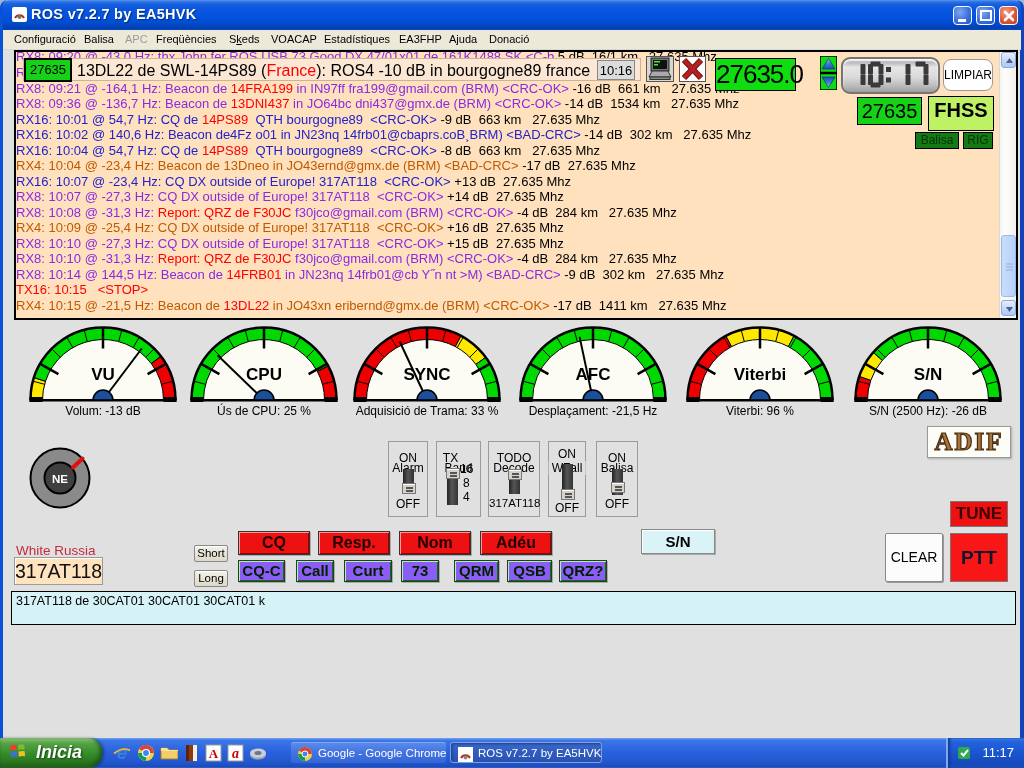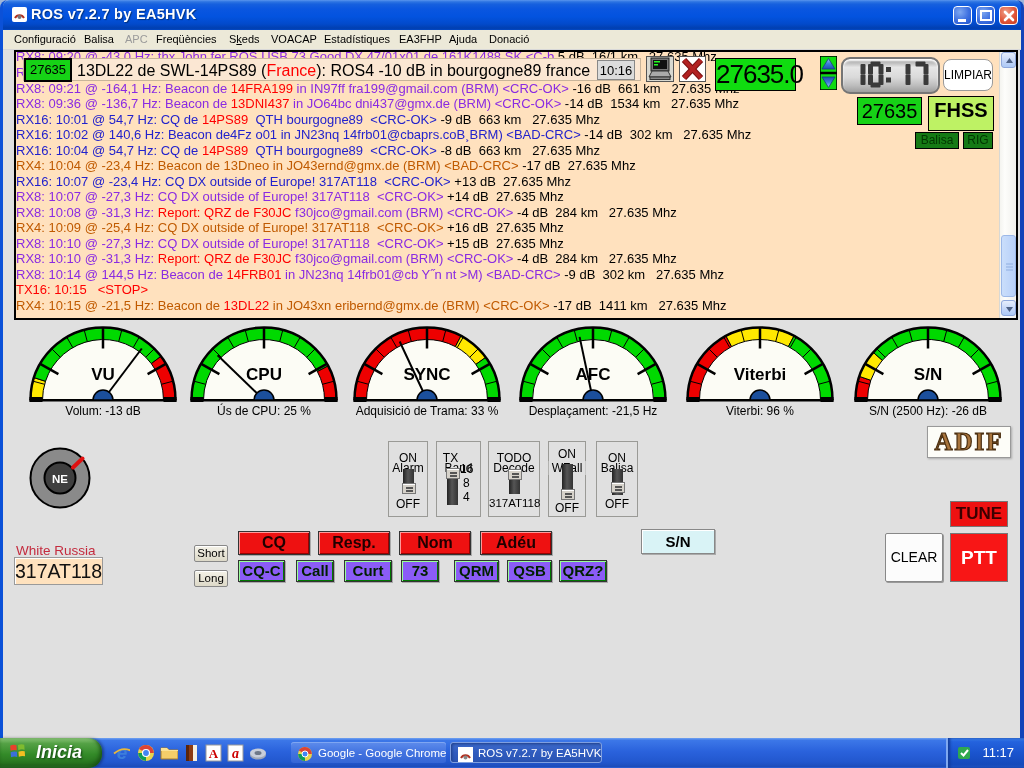--- a/index.html
+++ b/index.html
@@ -85,21 +85,21 @@
   box-shadow:inset 1px 1px 0 #9F9,inset -1px -1px 0 #070, 1px 1px 0 #aaa;
   color:#002000; font-size:15px; font-weight:bold; text-align:center; line-height:20px; }
 #snb { position:absolute; left:638px; top:529px; width:74px; height:25px; background:#D9F3F6;
   border:1px solid #888; box-shadow:inset 1px 1px 0 #fff,1px 1px 0 #aaa; color:#000;
   font-size:15px; font-weight:bold; text-align:center; line-height:23px; }
 #tune { position:absolute; left:947px; top:501px; width:58px; height:26px; background:#EE1111;
   border:1px solid #777; color:#3A0000; font-size:17px; font-weight:bold; text-align:center; line-height:24px; }
 #clear { position:absolute; left:882px; top:533px; width:58px; height:49px; background:#FCFCFC;
   border:1px solid #888; border-radius:2px; box-shadow:1px 1px 0 #999; color:#000; font-size:14px; text-align:center; line-height:47px; }
 #ptt { position:absolute; left:947px; top:533px; width:58px; height:49px; background:#F81616;
-  border:1px solid #777; color:#ffffff; font-size:19px; font-weight:bold; text-align:center; line-height:47px; }
+  border:1px solid #777; color:#0f172a; font-size:19px; font-weight:bold; text-align:center; line-height:47px; }
 #inbox { position:absolute; left:8px; top:591px; width:1005px; height:34px; background:#D5F3F6;
   border:1px solid #000; font-size:12.5px; color:#000; padding:2px 0 0 4px; }
 #tbar { position:absolute; left:0; top:738px; width:1024px; height:30px;
   background:linear-gradient(180deg,#70A2F0 0%,#3C77E8 8%,#2A62DC 45%,#2257CE 80%,#1D4DBB 95%,#2E62D9 100%); }
 #start { position:absolute; left:0; top:0; width:102px; height:30px; border-radius:0 14px 14px 0;
   background:linear-gradient(180deg,#8CC67A 0%,#55A246 18%,#338A28 55%,#27701E 90%,#3C9440 100%);
   box-shadow:inset -2px -2px 4px #1A5214, 2px 0 3px rgba(0,0,0,.35); }
 #start .itxt { position:absolute; left:36px; top:4px; color:#fff; font-size:18px; font-weight:bold;
   font-style:italic; text-shadow:1px 1px 2px #144512; }
 .qicon { position:absolute; top:6px; width:18px; height:18px; }
@@ -471,20 +471,21 @@
   <div class="gbtn" style="left:293px;top:560px;width:38px">Call</div>
   <div class="gbtn" style="left:341px;top:560px;width:48px">Curt</div>
   <div class="gbtn" style="left:398px;top:560px;width:38px">73</div>
   <div class="gbtn" style="left:451px;top:560px;width:45px">QRM</div>
   <div class="gbtn" style="left:504px;top:560px;width:45px">QSB</div>
   <div class="gbtn" style="left:556px;top:560px;width:48px">QRZ?</div>
   <div id="snb">S/N</div>
   <div id="tune">TUNE</div>
   <div id="clear">CLEAR</div>
   <div id="ptt">PTT</div>
+  <div id="inbox">317AT118 de 30CAT01 30CAT01 30CAT01 k</div>
 </div>
 <div id="tbar">
   <div id="start">
     <svg class="qicon" style="left:9px;top:4px" width="23" height="23" viewBox="0 0 23 23">
         <g transform="rotate(-4 11 11)">
           <path d="M2 4 Q6 2.5 10 4 L10 10.5 Q6 9 2 10.5 Z" fill="#E8402C"></path>
           <path d="M12 4 Q16 2.5 20 4 L20 10.5 Q16 9 12 10.5 Z" fill="#7FBB2F"></path>
           <path d="M2 12.5 Q6 11 10 12.5 L10 19 Q6 17.5 2 19 Z" fill="#3B6FD9"></path>
           <path d="M12 12.5 Q16 11 20 12.5 L20 19 Q16 17.5 12 19 Z" fill="#F5BE22"></path>
         </g>

